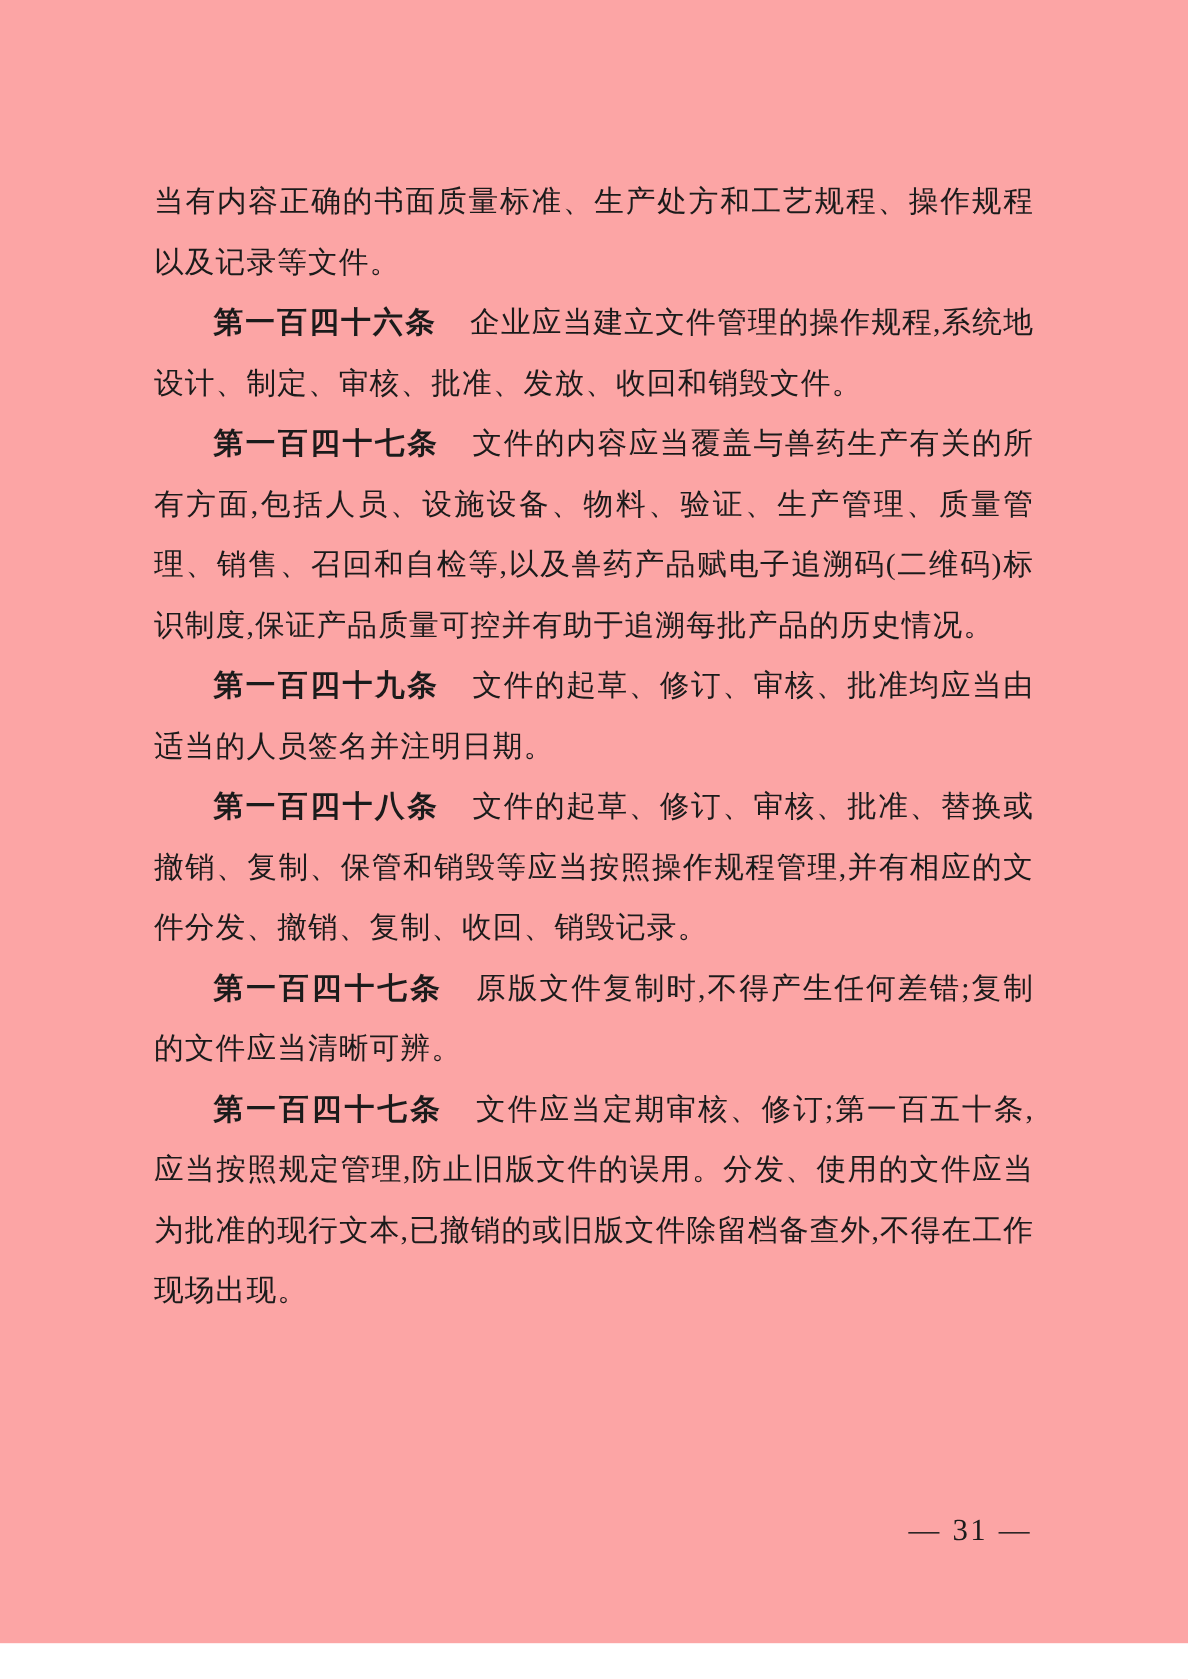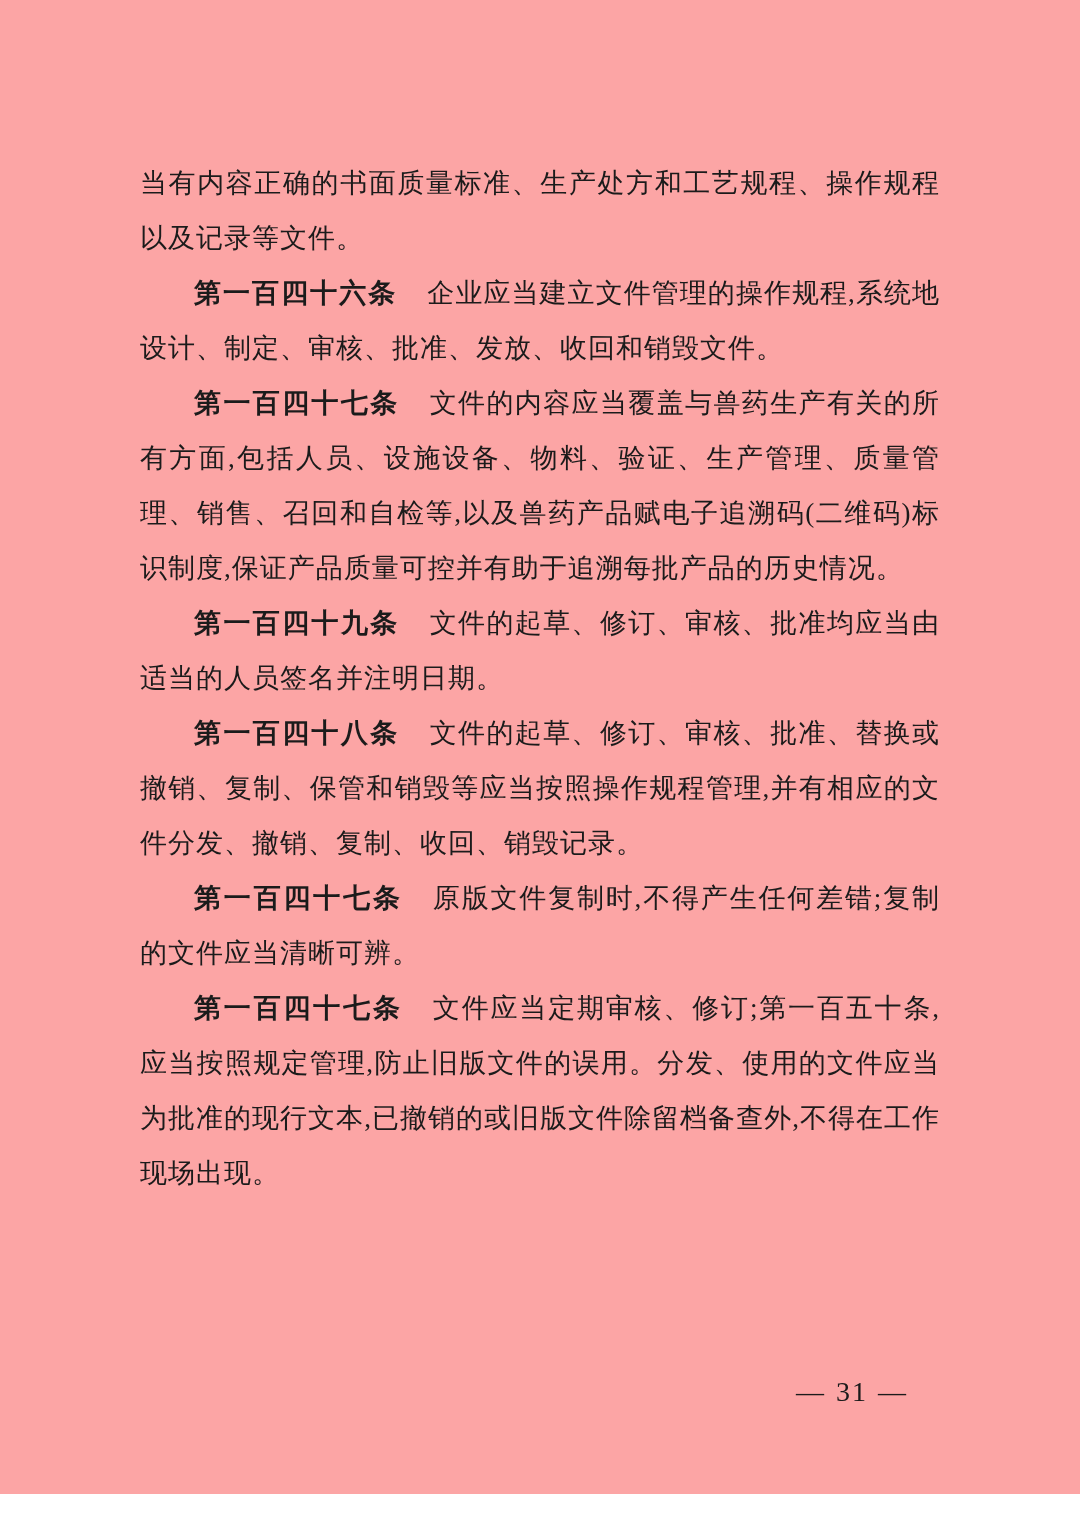--- a/index.html
+++ b/index.html
@@ -37,21 +37,21 @@
   }
   .article-label {
     font-weight: 700;
     font-family: Liberation Sans, sans-serif;
     letter-spacing: 2px;
     margin-right: 30px;
   }
   .footer {
     position: absolute;
     top: 1372px;
-    right: 162px;
+    right: 132px;
     font-size: 28px;
     line-height: 40px;
     letter-spacing: 2px;
     color: #1b1b1b;
     white-space: nowrap;
   }
   .footer .dash {
     padding: 0 10px;
   }
 </style>

